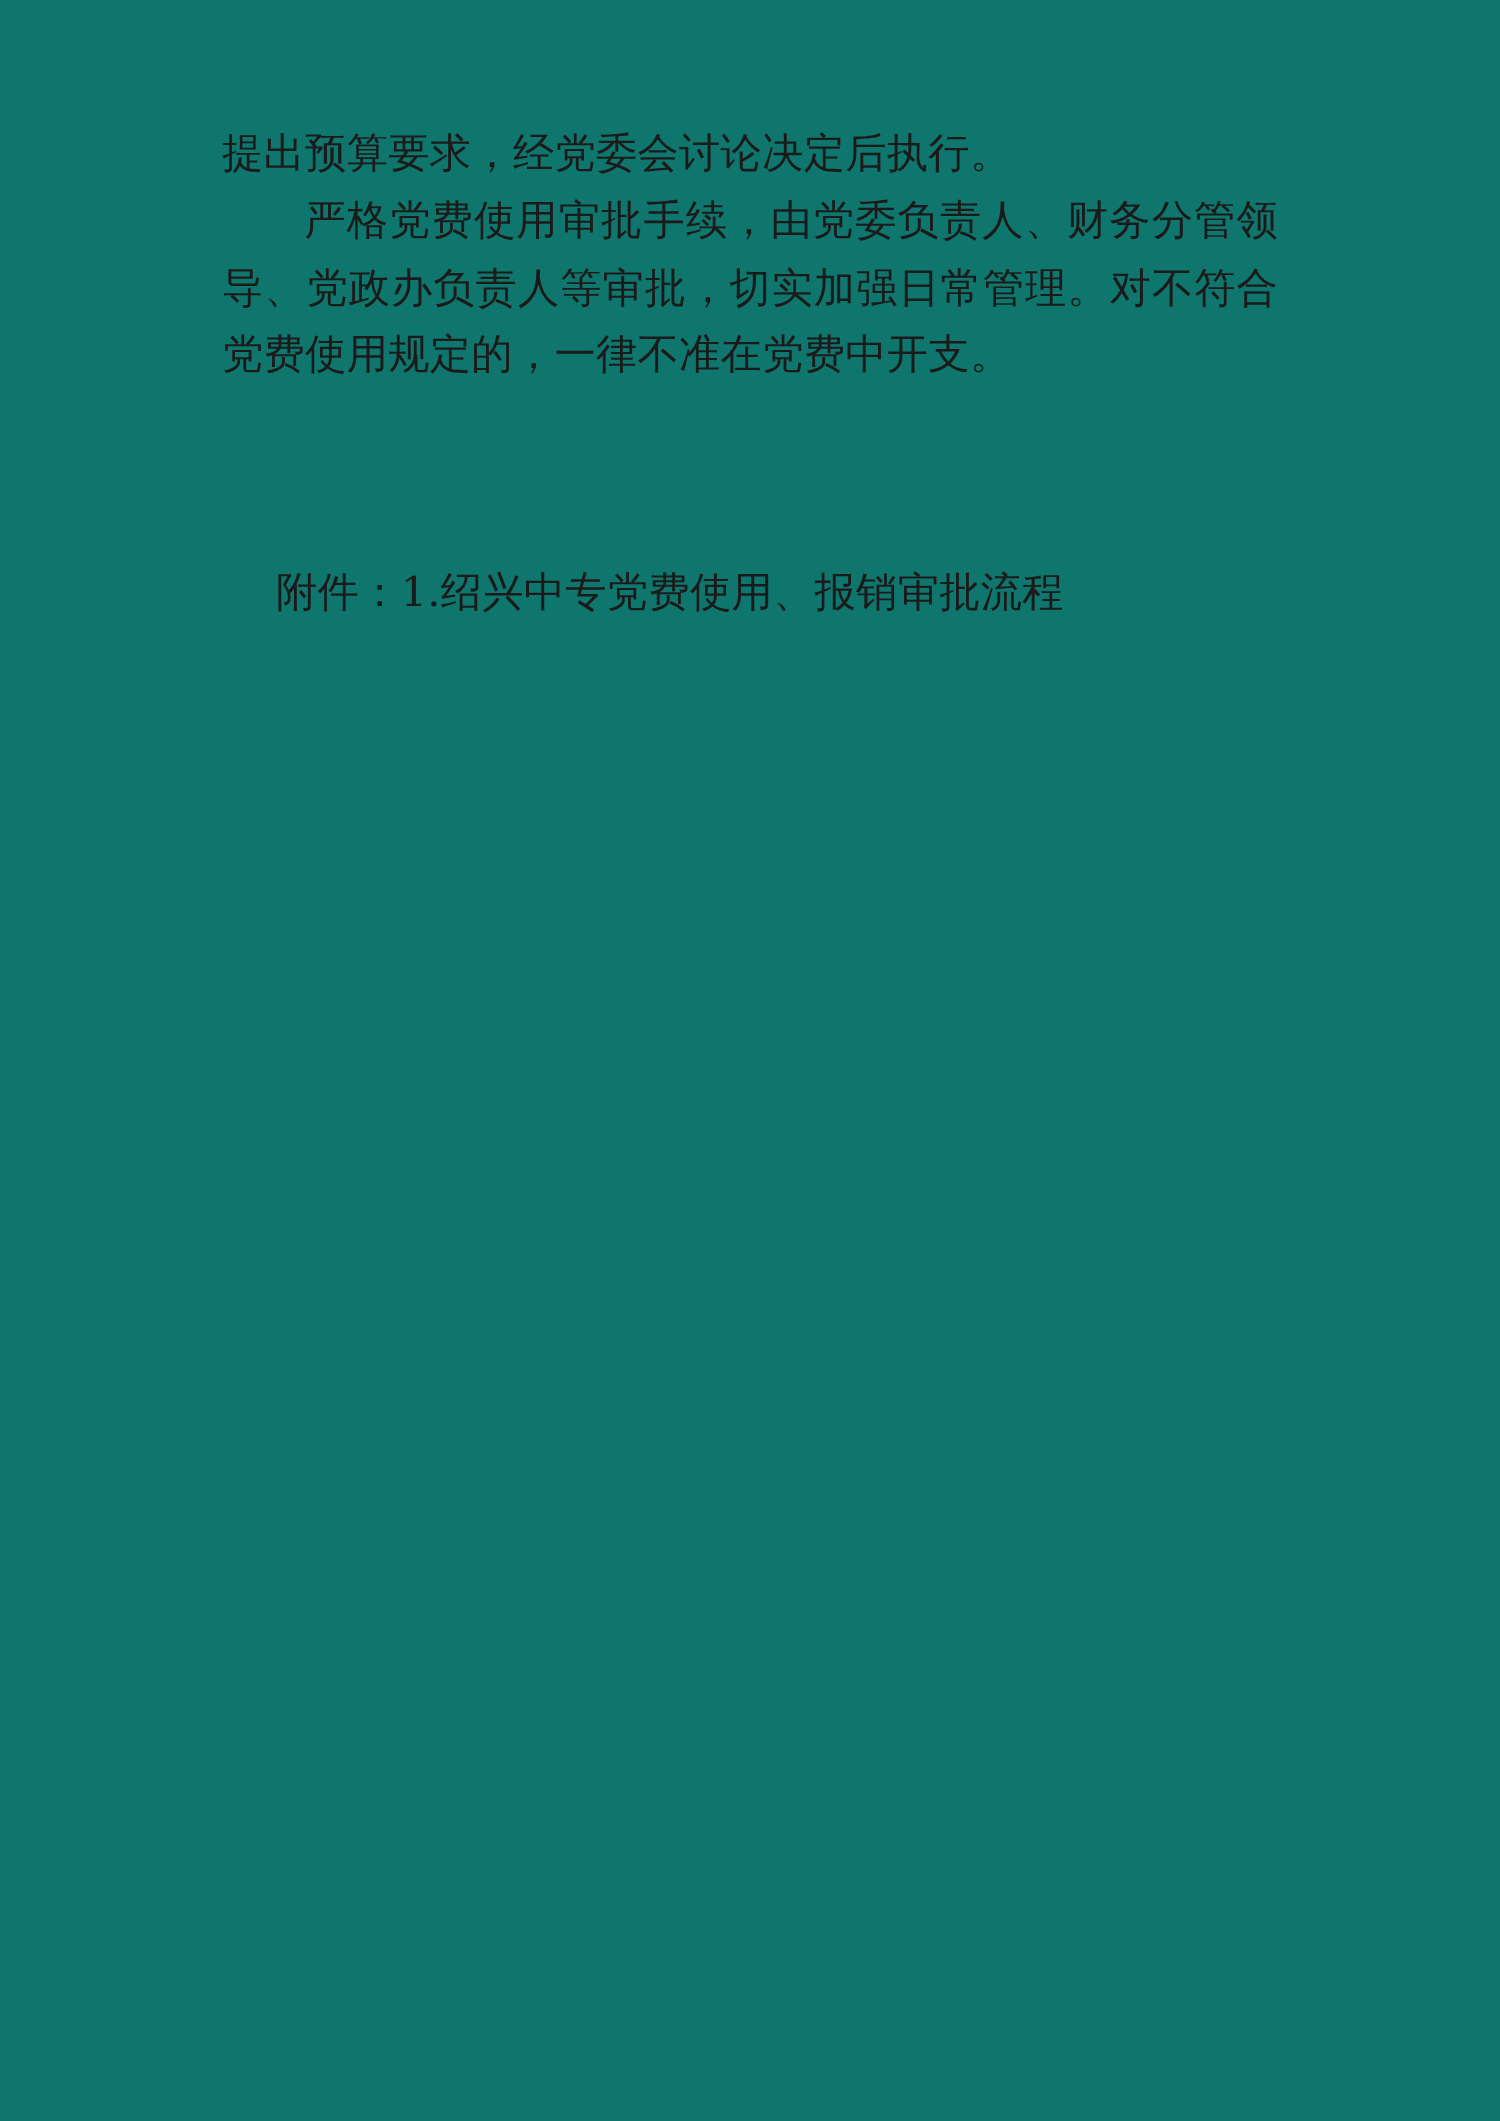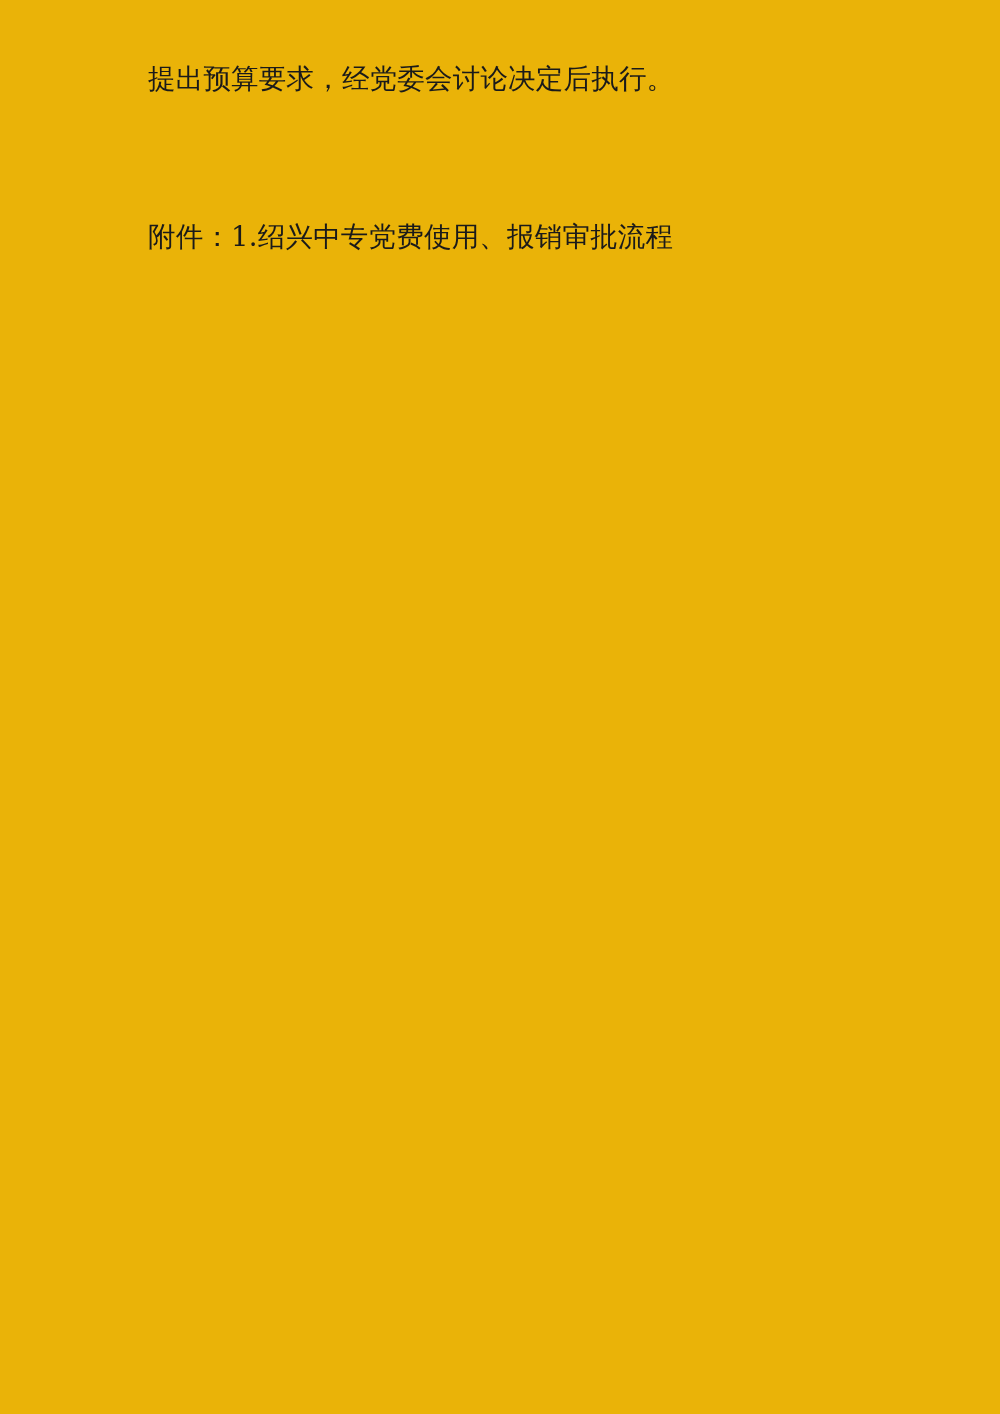--- a/index.html
+++ b/index.html
@@ -12,22 +12,22 @@
     height: 1414px;
     font-family: "DejaVu Serif", "Liberation Serif", serif;
     color: #1a1a1a;
     position: relative;
     overflow: hidden;
   }
   .page {
     box-sizing: border-box;
     width: 1000px;
     height: 1414px;
-    padding: 56px 148px 0 148px;
-    background: #eab308;
+    padding: 80px 148px 0 148px;
+    background: #0f766e;
   }
   .doc-body {
     font-size: 27.5px;
     line-height: 1.63;
     text-align: justify;
     text-justify: inter-ideograph;
     letter-spacing: 0.2px;
   }
   .para {
     margin: 0 0 0 0;
@@ -38,30 +38,32 @@
     text-indent: 2em;
   }
   .spacer-block {
     height: 86px;
   }
   .attachment {
     font-size: 27.5px;
     line-height: 1.63;
     text-indent: 0;
     white-space: pre-wrap;
+    margin-left: 36px;
   }
 </style>
 </head>
 <body>
 
 <div class="page">
   <div class="doc-body">
 
     <p class="para">提出预算要求，经党委会讨论决定后执行。</p>
 
+    <p class="para indent">严格党费使用审批手续，由党委负责人、财务分管领导、党政办负责人等审批，切实加强日常管理。对不符合党费使用规定的，一律不准在党费中开支。</p>
 
 
     <div class="spacer-block"></div>
 
     <p class="attachment">附件：1.绍兴中专党费使用、报销审批流程</p>
 
   </div>
 </div>
 
 </body></html>

